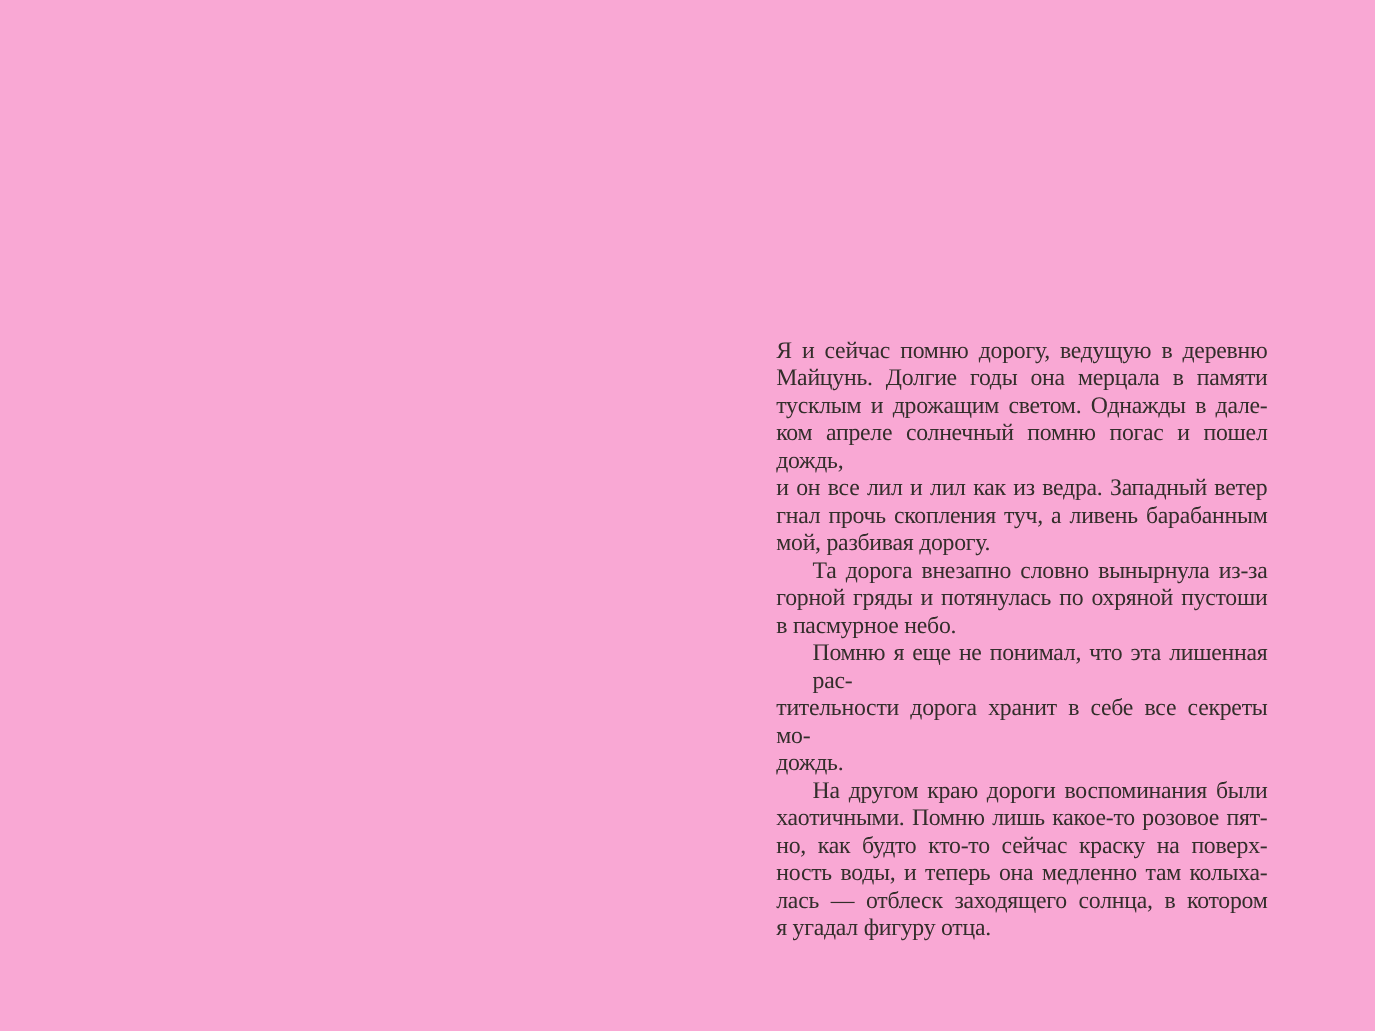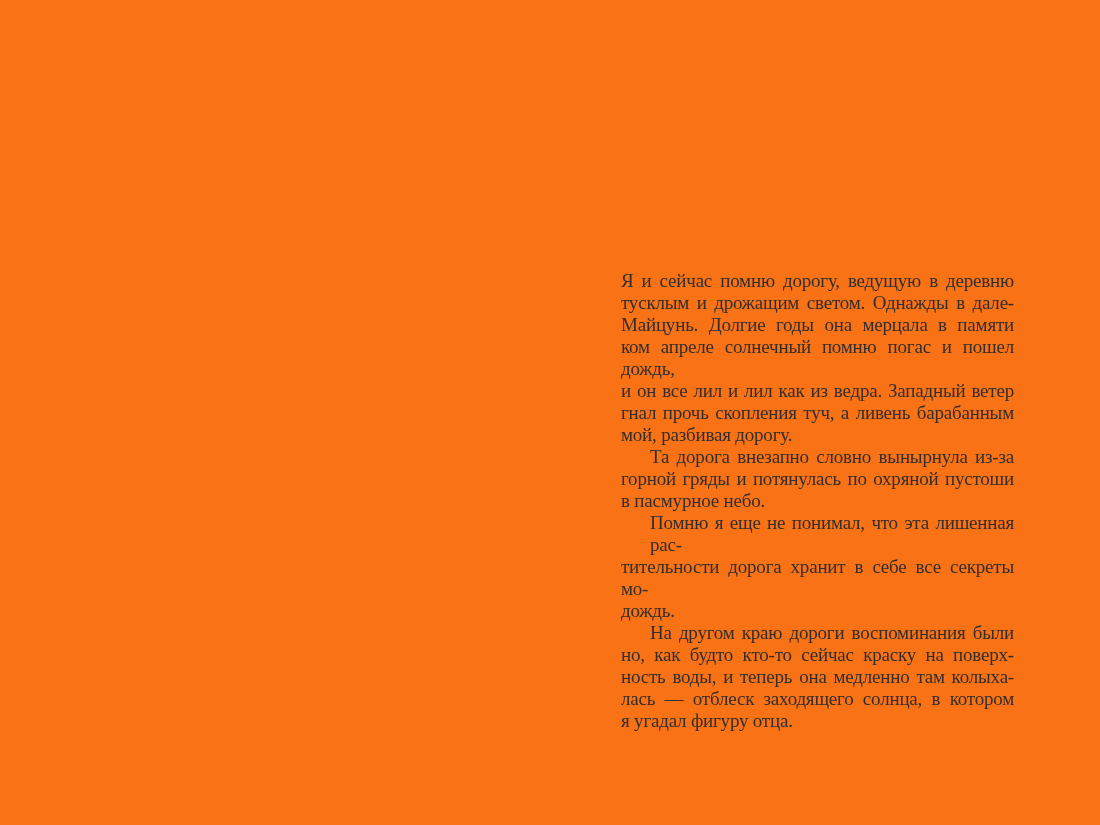--- a/index.html
+++ b/index.html
@@ -4,21 +4,21 @@
 <style>
   html, body {
     margin: 0;
     padding: 0;
     background: #ffffff;
   }
   .page-spread {
     position: relative;
     width: 1100px;
     height: 825px;
-    background: #f97316;
+    background: #f9a8d4;
     overflow: hidden;
     font-family: "Liberation Serif", "DejaVu Serif", serif;
   }
   .text-block {
     position: absolute;
     left: 621px;
     top: 270px;
     width: 393px;
     color: #332e2b;
     font-size: 19px;
@@ -41,38 +41,39 @@
     text-align-last: left;
   }
 </style>
 </head>
 <body>
 
 <div class="page-spread">
   <div class="text-block">
       <div class="paragraph">
         <div class="line">Я и сейчас помню дорогу, ведущую в деревню</div>
+        <div class="line">Майцунь. Долгие годы она мерцала в памяти</div>
         <div class="line">тусклым и дрожащим светом. Однажды в дале-</div>
-        <div class="line">Майцунь. Долгие годы она мерцала в памяти</div>
         <div class="line">ком апреле солнечный помню погас и пошел дождь,</div>
         <div class="line">и он все лил и лил как из ведра. Западный ветер</div>
         <div class="line">гнал прочь скопления туч, а ливень барабанным</div>
         <div class="line last">мой, разбивая дорогу.</div>
       </div>
       <div class="paragraph">
         <div class="line indent">Та дорога внезапно словно вынырнула из-за</div>
         <div class="line">горной гряды и потянулась по охряной пустоши</div>
         <div class="line last">в пасмурное небо.</div>
       </div>
       <div class="paragraph">
         <div class="line indent">Помню я еще не понимал, что эта лишенная рас-</div>
         <div class="line">тительности дорога хранит в себе все секреты мо-</div>
         <div class="line last">дождь.</div>
       </div>
       <div class="paragraph">
         <div class="line indent">На другом краю дороги воспоминания были</div>
+        <div class="line">хаотичными. Помню лишь какое-то розовое пят-</div>
         <div class="line">но, как будто кто-то сейчас краску на поверх-</div>
         <div class="line">ность воды, и теперь она медленно там колыха-</div>
         <div class="line">лась — отблеск заходящего солнца, в котором</div>
         <div class="line last">я угадал фигуру отца.</div>
       </div>
     </div>
 </div>
 
 </body></html>

